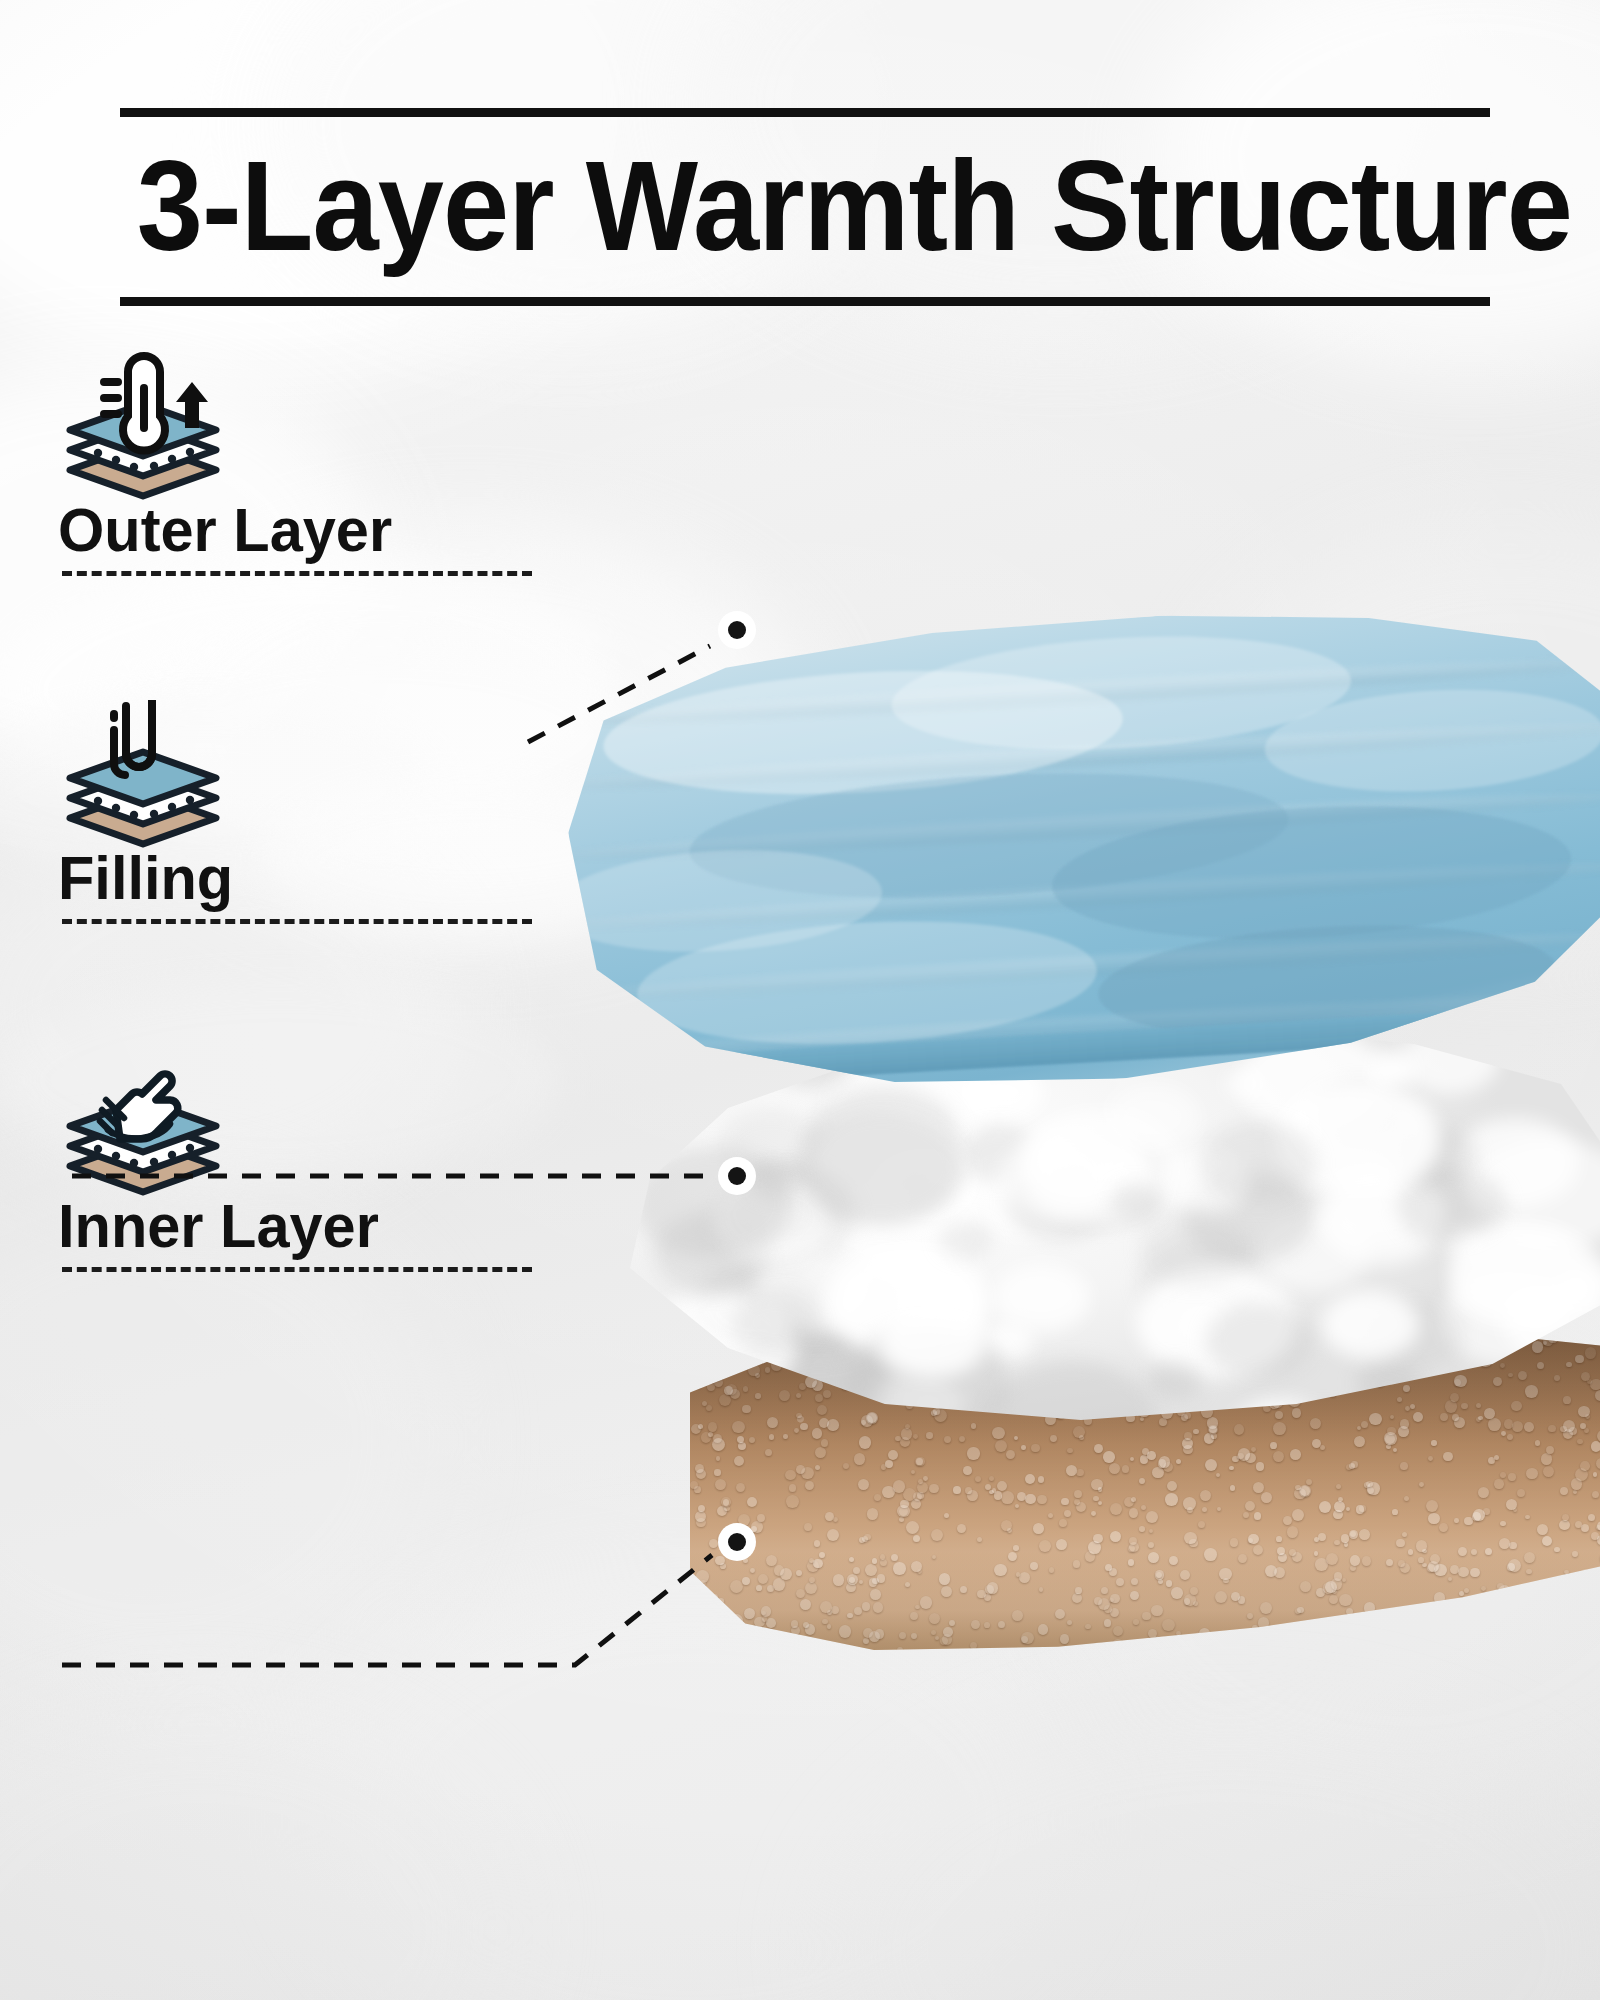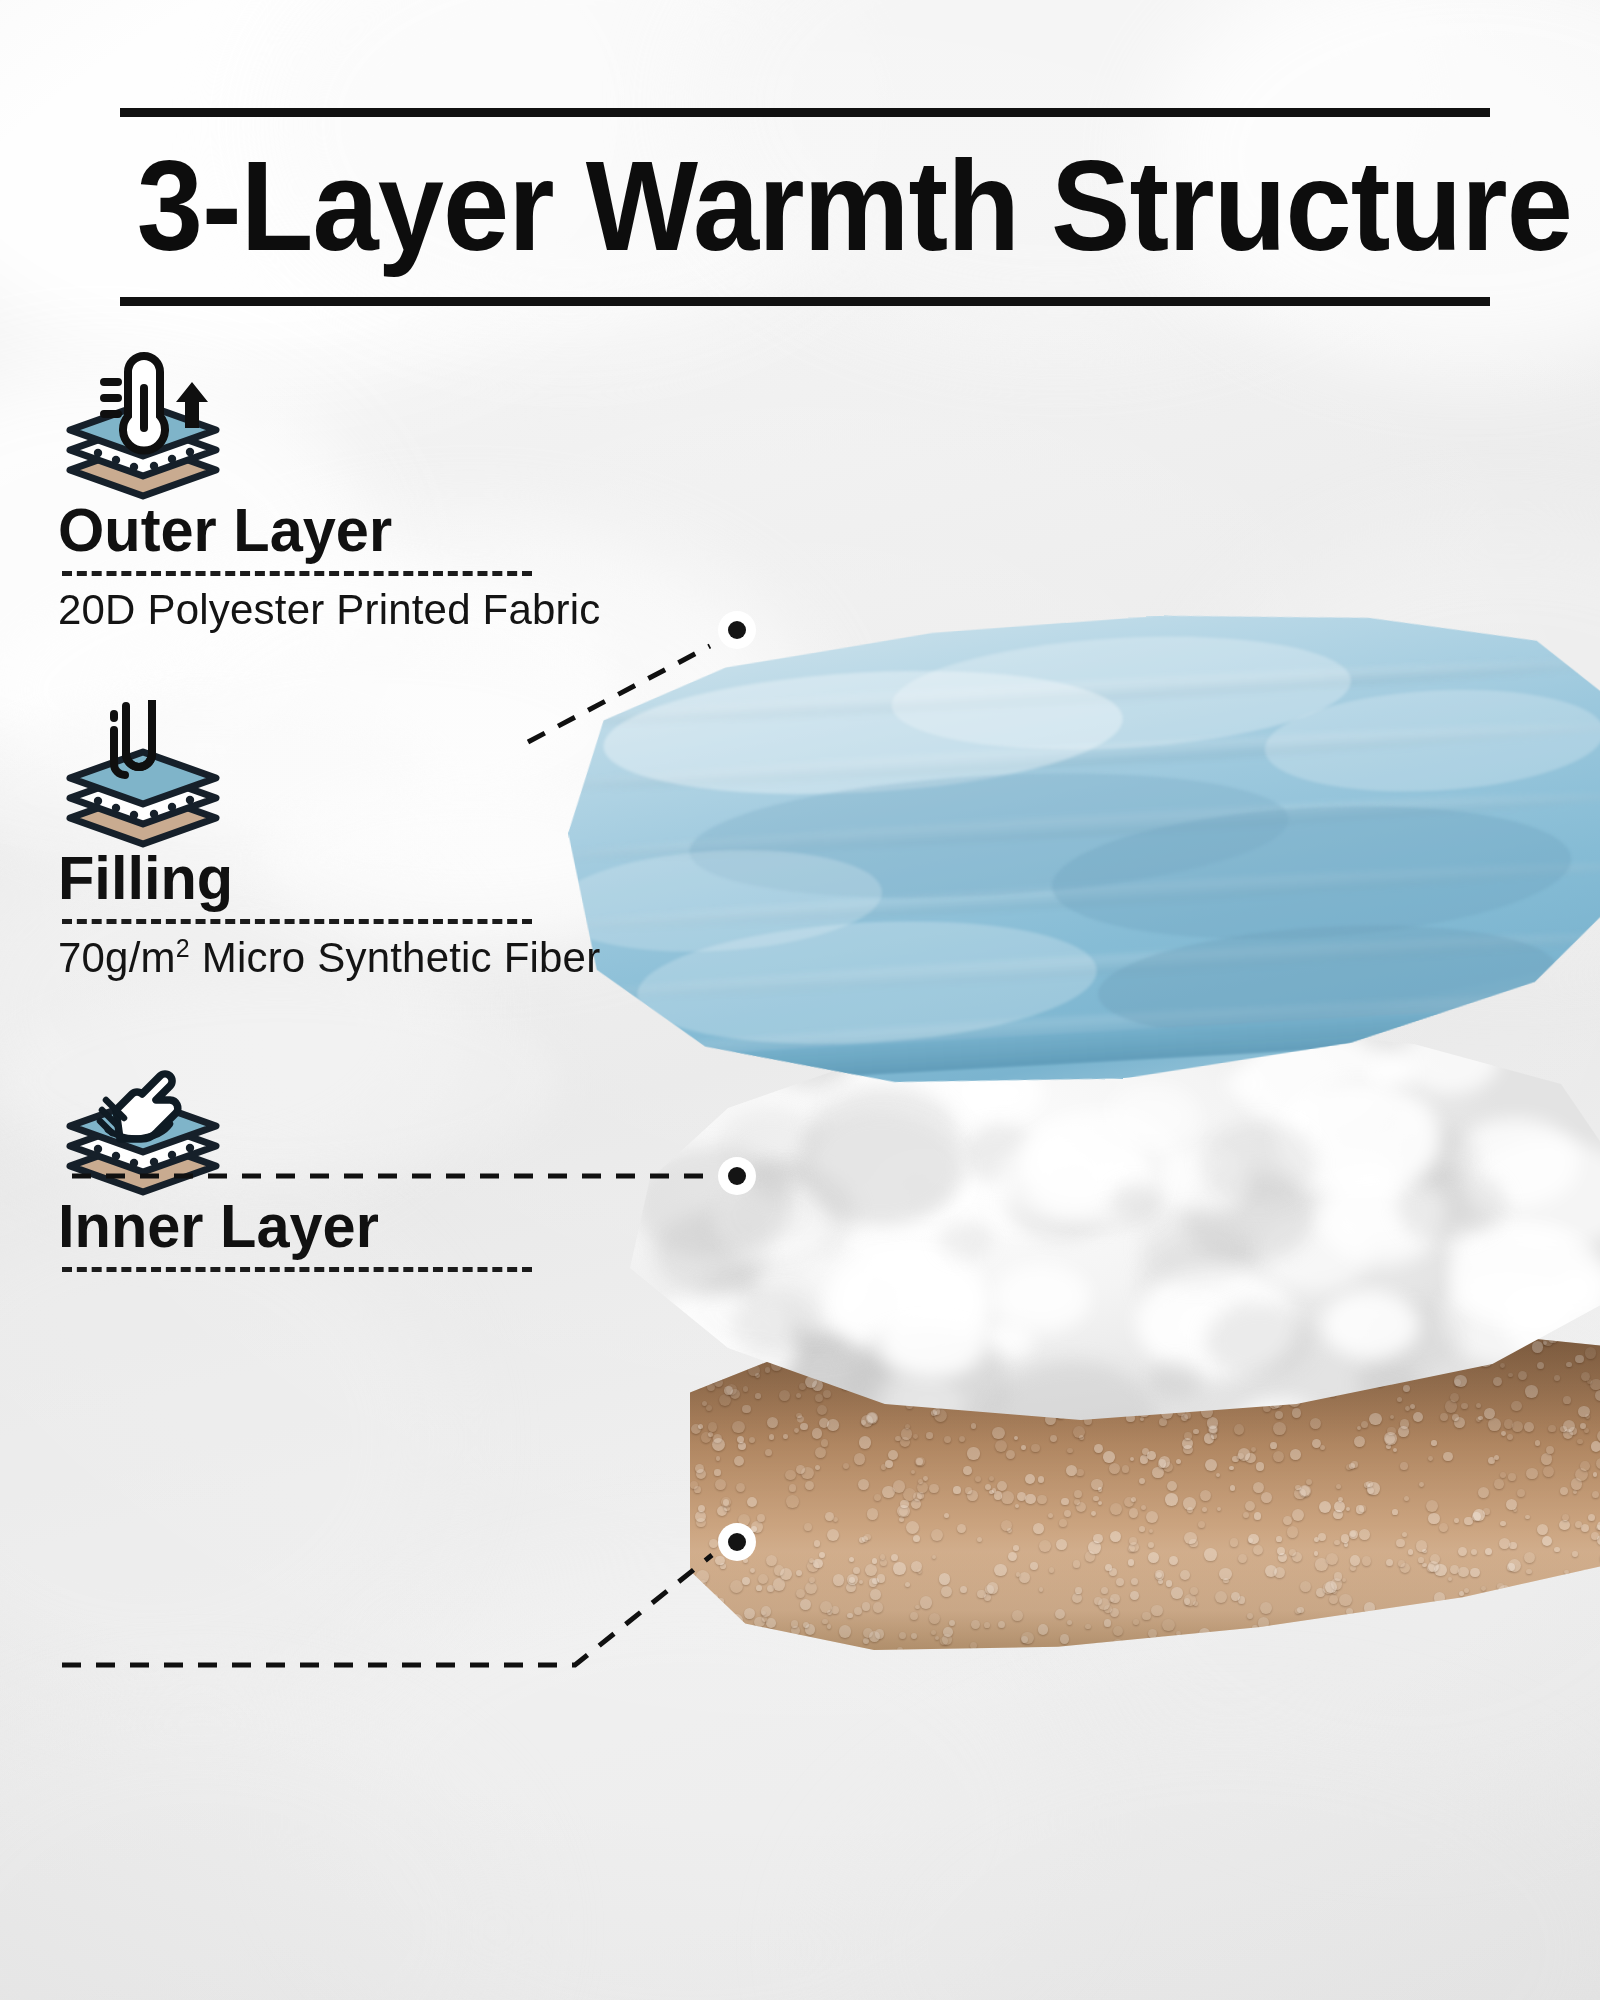--- a/index.html
+++ b/index.html
@@ -1225,21 +1225,20 @@
         <path d="M86 36 v40"></path>
         <path d="M46 30 h14 M46 46 h14 M46 62 h14"></path>
       </g>
       <g fill="#0f0f0f">
         <path d="M134 30 l16 20 h-9 v26 h-14 v-26 h-9 Z"></path>
       </g>
     </svg>
   </div>
   <div class="layerLabel">Outer Layer</div>
   <div class="dashline" style="width:470px;"></div>
-  <div class="layerDesc"><span>20D Polyester Printed Fabric</span></div>
 </div>
 
 <div class="callout" id="co-fill" style="top:700px;">
   <div class="ico">
     <svg viewBox="0 0 170 148" width="170" height="148">
       <g stroke="#16202a" stroke-width="7" stroke-linejoin="round" stroke-linecap="round">
         <path d="M12 118 L85 92 L158 118 L85 144 Z" fill="#c9ab90"></path>
         <path d="M12 98 L85 72 L158 98 L85 124 Z" fill="#ffffff"></path>
         <path d="M12 78 L85 52 L158 78 L85 104 Z" fill="#7fb4c9"></path>
       </g>
@@ -1254,21 +1253,20 @@
       <g stroke="#0f0f0f" stroke-width="8" stroke-linecap="round" fill="none">
         <path d="M68 6 v48 a13 13 0 1 0 26 0"></path>
         <path d="M94 0 v54 a13 13 0 1 1 -26 0"></path>
         <path d="M56 14 v4"></path>
         <path d="M56 30 v34 a11 11 0 0 0 11 11"></path>
       </g>
     </svg>
   </div>
   <div class="layerLabel">Filling</div>
   <div class="dashline" style="width:470px;"></div>
-  <div class="layerDesc"><span>70g/m</span><sup>2</sup><span> Micro Synthetic Fiber</span></div>
 </div>
 
 <div class="callout" id="co-inner" style="top:1048px;">
   <div class="ico">
     <svg viewBox="0 0 170 148" width="170" height="148">
       <g stroke="#16202a" stroke-width="7" stroke-linejoin="round" stroke-linecap="round">
         <path d="M12 118 L85 92 L158 118 L85 144 Z" fill="#c9ab90"></path>
         <path d="M12 98 L85 72 L158 98 L85 124 Z" fill="#ffffff"></path>
         <path d="M12 78 L85 52 L158 78 L85 104 Z" fill="#7fb4c9"></path>
       </g>

